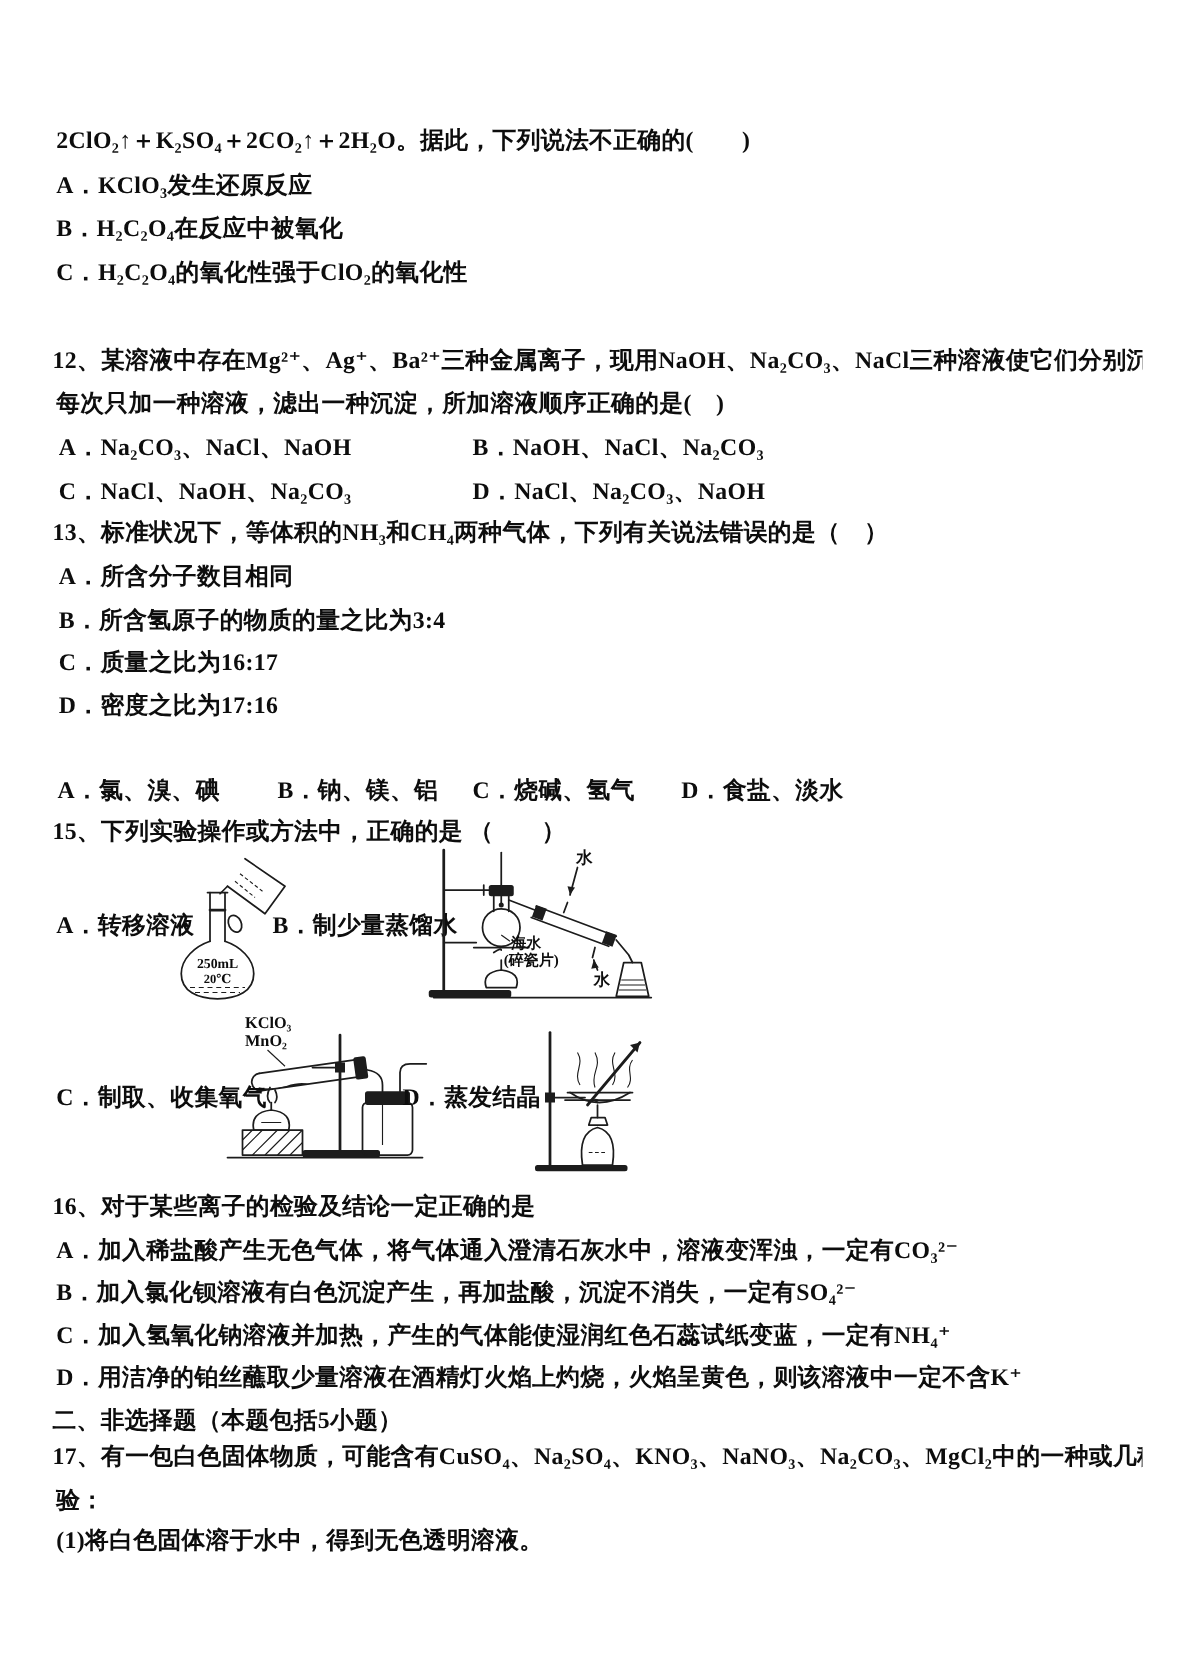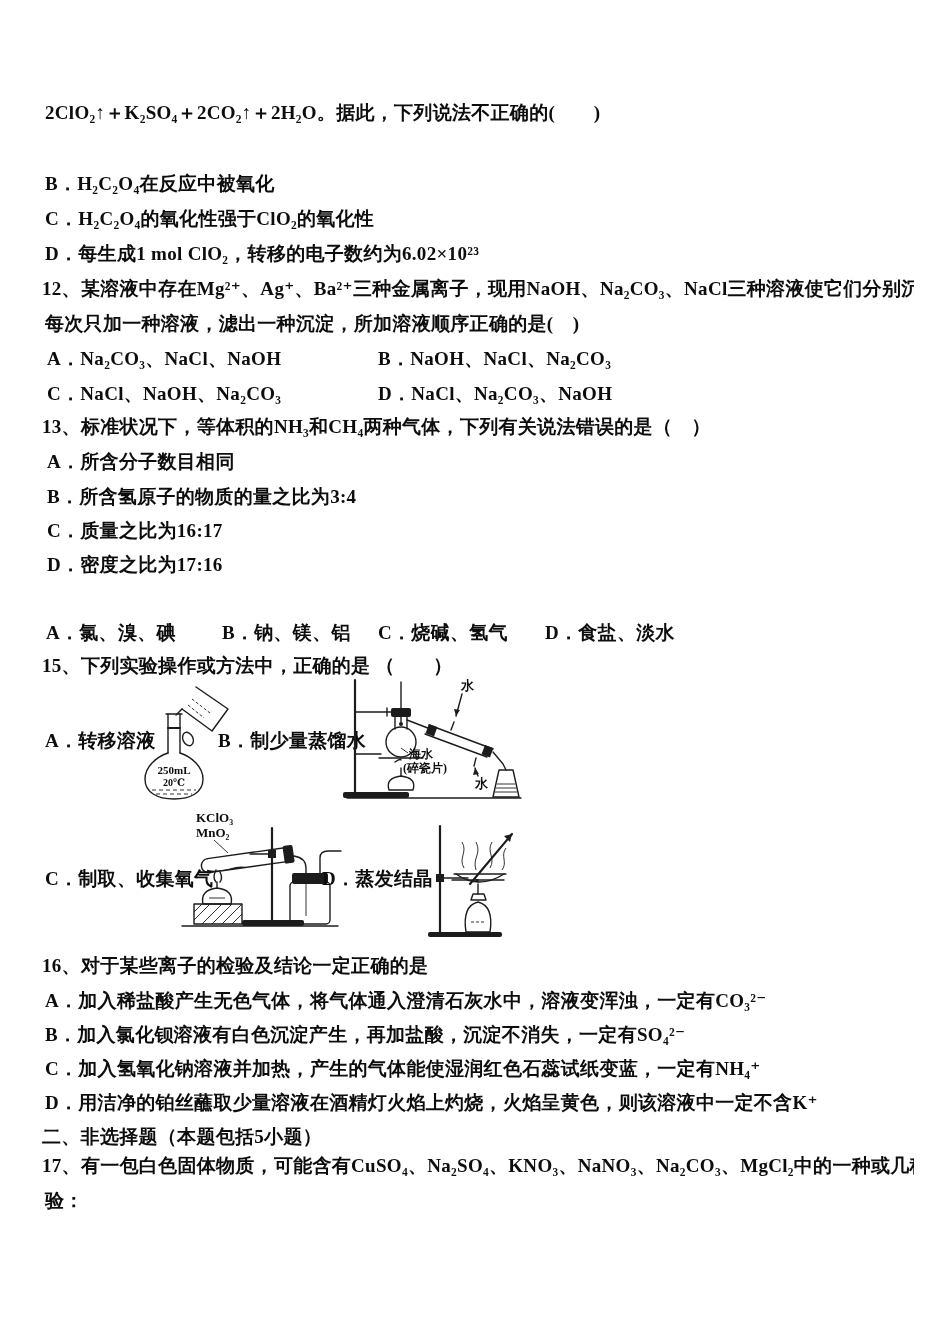--- a/index.html
+++ b/index.html
@@ -26,23 +26,23 @@
   .fill { fill:#1c1c1c; stroke:none; }
   .thin { stroke:#1c1c1c; fill:none; stroke-width:0.9; }
   svg text { font-family:"Liberation Serif","DejaVu Serif",serif; font-weight:bold; fill:#0d0d0d; }
 </style>
 </head>
 <body>
 
 <div class="page">
 
   <div class="ln" style="left:45px;top:100px">2ClO₂↑＋K₂SO₄＋2CO₂↑＋2H₂O。据此，下列说法不正确的(　　)</div>
+  <div class="ln" style="left:45px;top:136px">A．KClO₃发生还原反应</div>
   <div class="ln" style="left:45px;top:171px">B．H₂C₂O₄在反应中被氧化</div>
   <div class="ln" style="left:45px;top:206px">C．H₂C₂O₄的氧化性强于ClO₂的氧化性</div>
-  <div class="ln" style="left:45px;top:241px">D．每生成1 mol ClO₂，转移的电子数约为6.02×10²³</div>
 
   <div class="ln" style="left:42px;top:276px">12、某溶液中存在Mg²⁺、Ag⁺、Ba²⁺三种金属离子，现用NaOH、Na₂CO₃、NaCl三种溶液使它们分别沉淀并分离出，要求</div>
   <div class="ln" style="left:47px;top:346px">A．Na₂CO₃、NaCl、NaOH</div>
   <div class="ln" style="left:45px;top:311px">每次只加一种溶液，滤出一种沉淀，所加溶液顺序正确的是(　)</div>
   <div class="ln" style="left:378px;top:346px">B．NaOH、NaCl、Na₂CO₃</div>
   <div class="ln" style="left:47px;top:381px">C．NaCl、NaOH、Na₂CO₃</div>
   <div class="ln" style="left:378px;top:381px">D．NaCl、Na₂CO₃、NaOH</div>
 
   <div class="ln" style="left:42px;top:414px">13、标准状况下，等体积的NH₃和CH₄两种气体，下列有关说法错误的是（　）</div>
   <div class="ln" style="left:47px;top:449px">A．所含分子数目相同</div>
@@ -216,14 +216,15 @@
   <div class="ln" style="left:42px;top:953px">16、对于某些离子的检验及结论一定正确的是</div>
   <div class="ln" style="left:45px;top:988px">A．加入稀盐酸产生无色气体，将气体通入澄清石灰水中，溶液变浑浊，一定有CO₃²⁻</div>
   <div class="ln" style="left:45px;top:1022px">B．加入氯化钡溶液有白色沉淀产生，再加盐酸，沉淀不消失，一定有SO₄²⁻</div>
   <div class="ln" style="left:45px;top:1056px">C．加入氢氧化钠溶液并加热，产生的气体能使湿润红色石蕊试纸变蓝，一定有NH₄⁺</div>
   <div class="ln" style="left:45px;top:1090px">D．用洁净的铂丝蘸取少量溶液在酒精灯火焰上灼烧，火焰呈黄色，则该溶液中一定不含K⁺</div>
 
   <div class="ln" style="left:42px;top:1124px">二、非选择题（本题包括5小题）</div>
 
   <div class="ln" style="left:42px;top:1153px">17、有一包白色固体物质，可能含有CuSO₄、Na₂SO₄、KNO₃、NaNO₃、Na₂CO₃、MgCl₂中的一种或几种，现进行如下实</div>
   <div class="ln" style="left:45px;top:1188px">验：</div>
+  <div class="ln" style="left:45px;top:1220px">(1)将白色固体溶于水中，得到无色透明溶液。</div>
 
 </div>
 
 </body></html>

